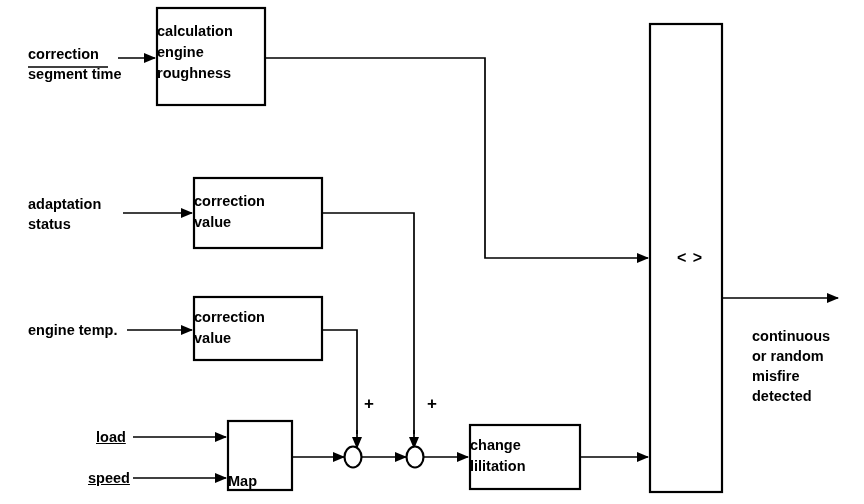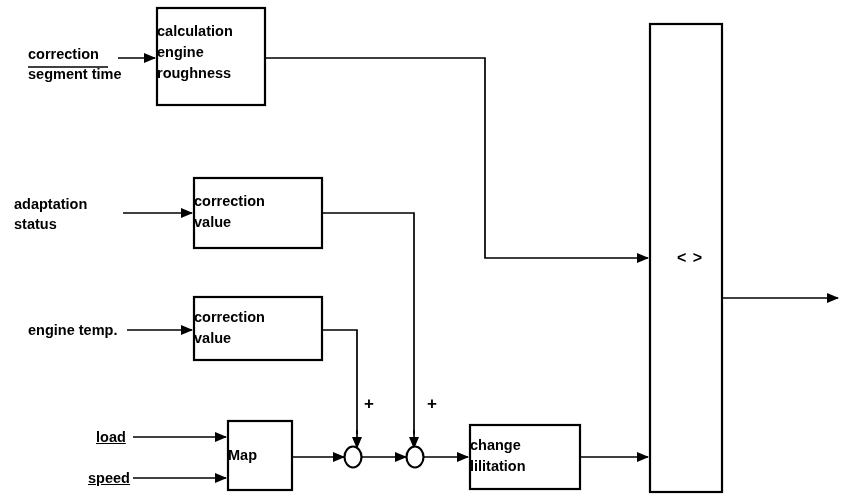--- a/index.html
+++ b/index.html
@@ -114,44 +114,48 @@
 
     <ellipse cx="353" cy="457" rx="8.5" ry="10.5" fill="#ffffff" stroke="#000000" stroke-width="2.2"></ellipse>
     <ellipse cx="415" cy="457" rx="8.5" ry="10.5" fill="#ffffff" stroke="#000000" stroke-width="2.2"></ellipse>
 
     <line x1="28" y1="67" x2="108" y2="67" stroke="#000000" stroke-width="1.6"></line>
   </svg>
 
   <div class="lbl" style="left:28px; top:44px;">correction
 segment time</div>
 
-  <div class="lbl" style="left:14px; top:194px;">adaptation
+  <div class="lbl" style="left:28px; top:194px;">adaptation
 status</div>
 
   <div class="lbl" style="left:28px; top:320px;">engine temp.</div>
 
   <div class="lbl" style="left:96px; top:427px;text-decoration:underline;">load</div>
 
   <div class="lbl" style="left:88px; top:468px;text-decoration:underline;">speed</div>
 
   <div class="blk-text" style="left:157px; top:21px; width:108px;">calculation
 engine
 roughness</div>
 
   <div class="blk-text" style="left:194px; top:191px; width:128px;">correction
 value</div>
 
   <div class="blk-text" style="left:194px; top:307px; width:128px;">correction
 value</div>
 
-  <div class="blk-text" style="left:228px; top:445px; width:56px;">Map</div>
+  <div class="blk-text" style="left:228px; top:471px; width:56px;">Map</div>
 
   <div class="blk-text" style="left:470px; top:435px; width:106px;">change
 lilitation</div>
 
   <div class="cmp-text" style="left:670px; top:250px; width:40px; text-align:center;">&lt; &gt;</div>
 
   <div class="plus" style="left:364px; top:395px;">+</div>
 
   <div class="plus" style="left:427px; top:395px;">+</div>
 
+  <div class="lbl" style="left:752px; top:326px;">continuous
+or random
+misfire
+detected</div>
 
 </div>
 
 </body></html>

